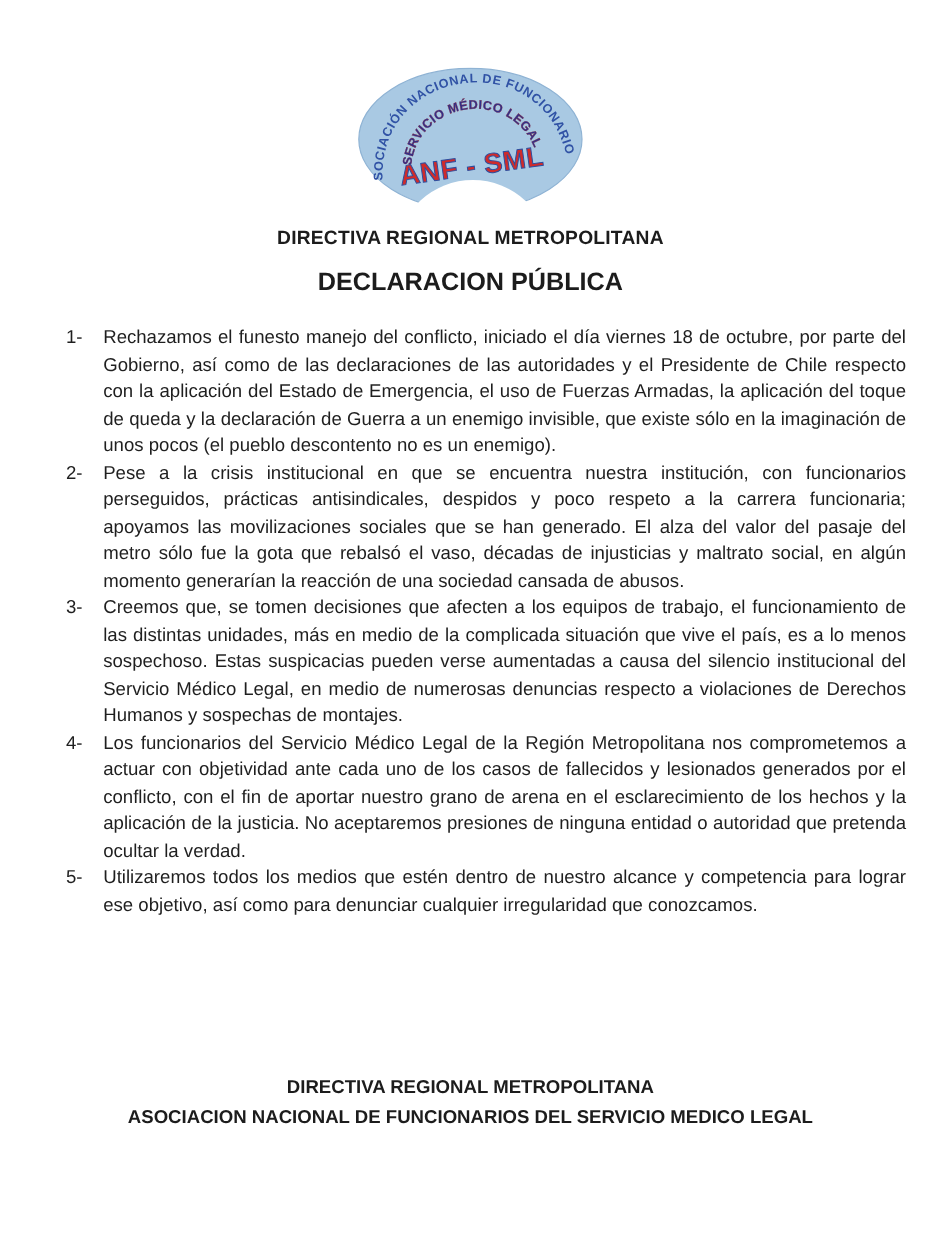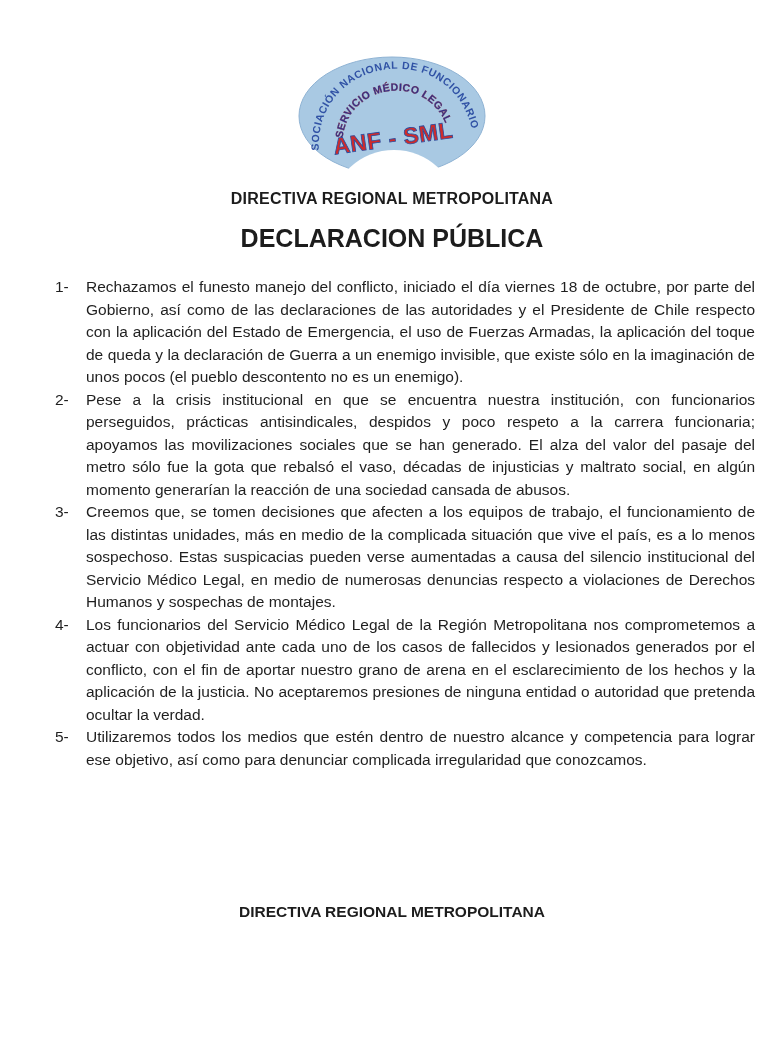--- a/index.html
+++ b/index.html
@@ -31,21 +31,21 @@
     text-align: center;
     font-weight: bold;
     font-size: 16px;
     letter-spacing: 0.2px;
     color: #1c1c1c;
   }
   .doc-title {
     margin-top: 16px;
     text-align: center;
     font-weight: bold;
-    font-size: 25px;
+    font-size: 21px;
     color: #1c1c1c;
   }
   .intro {
     margin: 14px 28px 0 26px;
     font-size: 15.5px;
     line-height: 22px;
   }
   .list {
     margin: 23px 29px 0 55px;
   }
@@ -131,21 +131,22 @@
     <div class="item">
       <div class="num">3-</div>
       <div class="itext">Creemos que, se tomen decisiones que afecten a los equipos de trabajo, el funcionamiento de las distintas unidades, más en medio de la complicada situación que vive el país, es a lo menos sospechoso. Estas suspicacias pueden verse aumentadas a causa del silencio institucional del Servicio Médico Legal, en medio de numerosas denuncias respecto a violaciones de Derechos Humanos y sospechas de montajes.</div>
     </div>
     <div class="item">
       <div class="num">4-</div>
       <div class="itext">Los funcionarios del Servicio Médico Legal de la Región Metropolitana nos comprometemos a actuar con objetividad ante cada uno de los casos de fallecidos y lesionados generados por el conflicto, con el fin de aportar nuestro grano de arena en el esclarecimiento de los hechos y la aplicación de la justicia. No aceptaremos presiones de ninguna entidad o autoridad que pretenda ocultar la verdad.</div>
     </div>
     <div class="item">
       <div class="num">5-</div>
-      <div class="itext">Utilizaremos todos los medios que estén dentro de nuestro alcance y competencia para lograr ese objetivo, así como para denunciar complicada irregularidad que conozcamos.</div>
+      <div class="itext">Utilizaremos todos los medios que estén dentro de nuestro alcance y competencia para lograr ese objetivo, así como para denunciar cualquier irregularidad que conozcamos.</div>
     </div>
   </div>
 
   <div class="footer">
     <div>DIRECTIVA REGIONAL METROPOLITANA</div>
+    <div>ASOCIACION NACIONAL DE FUNCIONARIOS DEL SERVICIO MEDICO LEGAL</div>
   </div>
 
 </div>
 
 </body></html>

